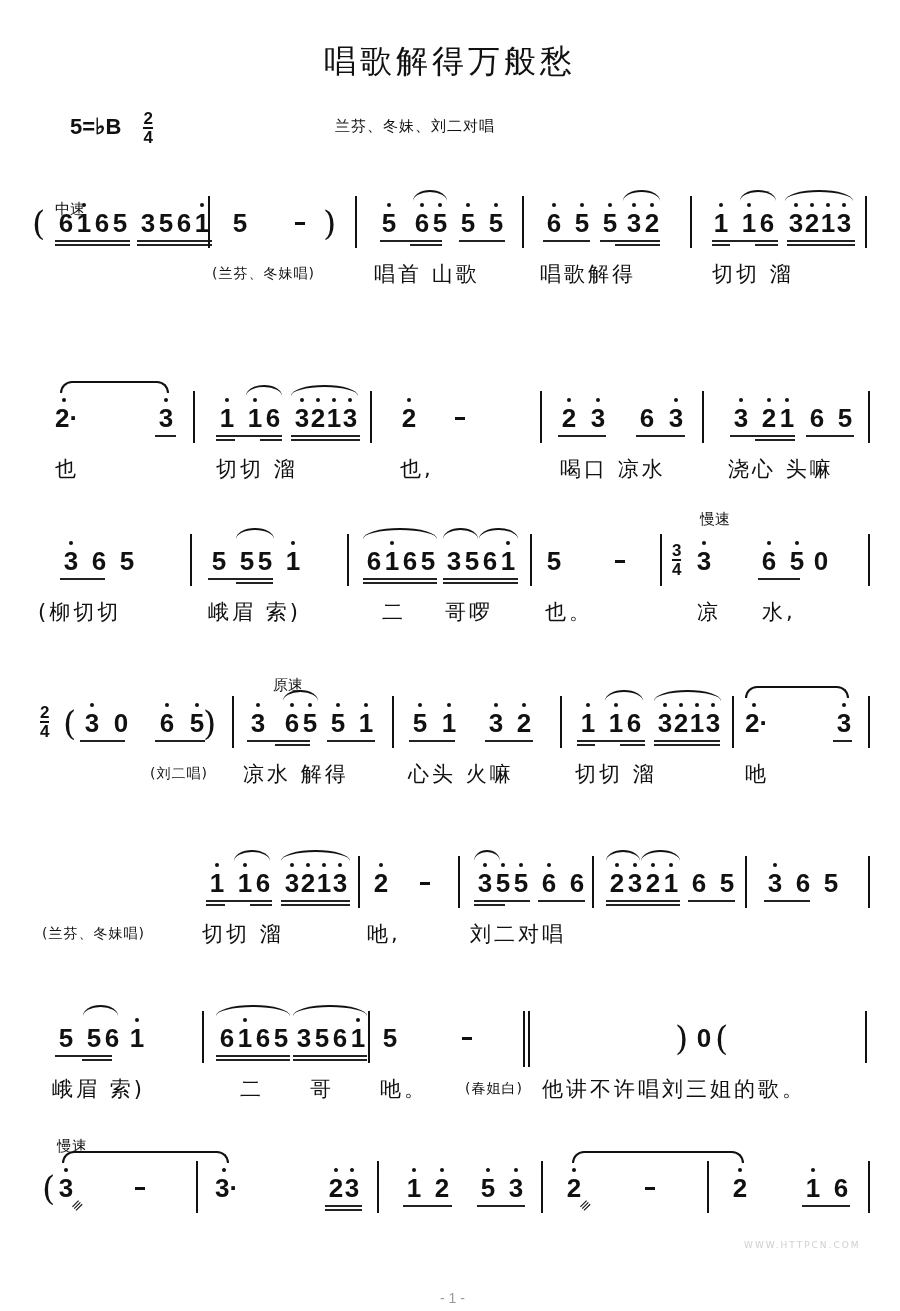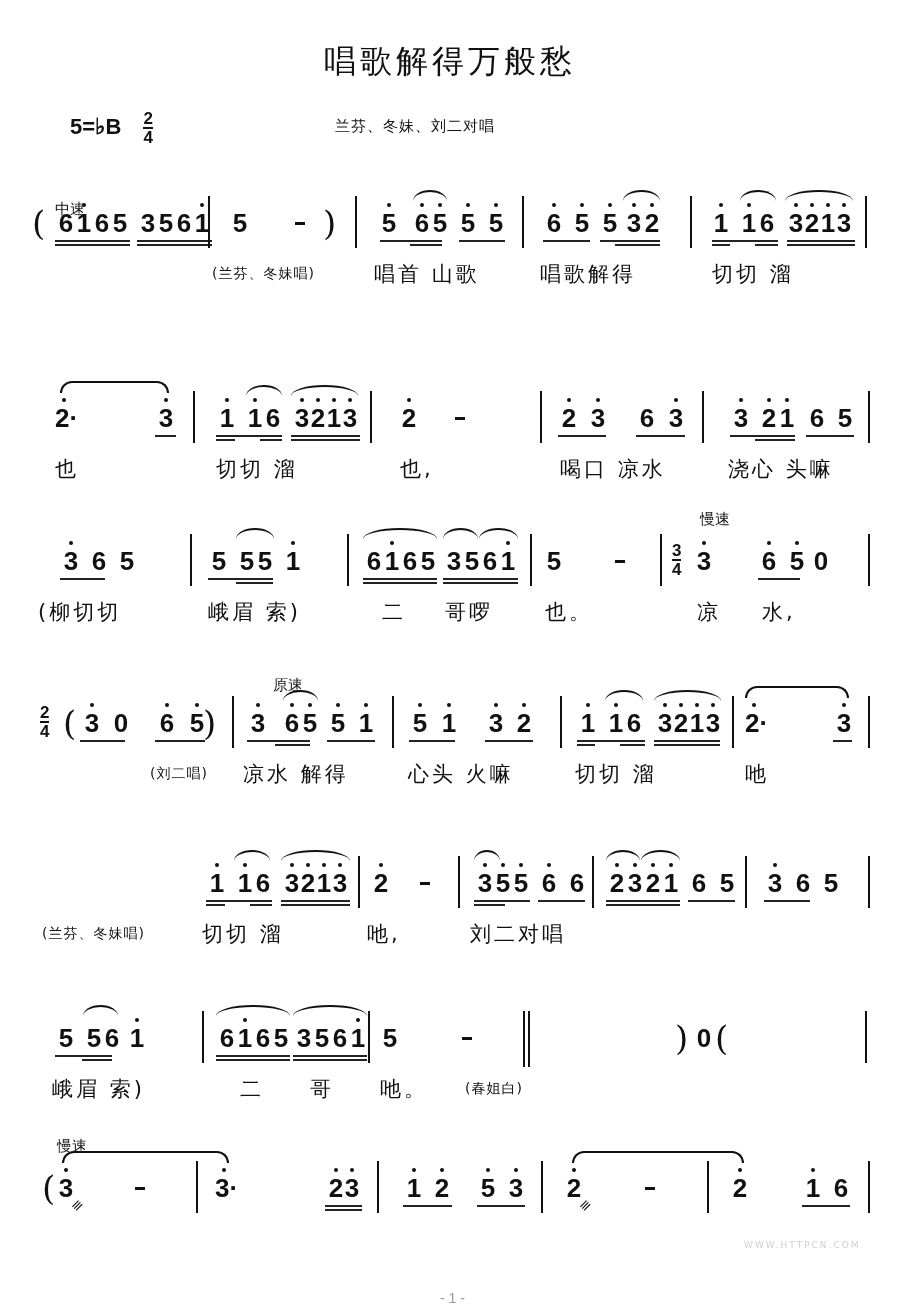--- a/index.html
+++ b/index.html
@@ -427,20 +427,21 @@
       <div class="barline" style="left: 202px; top: 6px; height: 52px;"></div>
       <div class="barline" style="left: 368px; top: 6px; height: 52px;"></div>
       <div class="barline" style="left: 865px; top: 6px; height: 52px;"></div>
       <div class="barline" style="left: 523px; top: 6px; height: 56px;"></div>
       <div class="barline" style="left: 528px; top: 6px; height: 56px;"></div>
       <div class="lyric" style="left: 52px; top: 70px;">峨眉 索)</div>
       <div class="lyric" style="left: 240px; top: 70px;">二</div>
       <div class="lyric" style="left: 310px; top: 70px;">哥</div>
       <div class="lyric" style="left: 380px; top: 70px;">吔。</div>
       <div class="lyric lyric-small" style="left: 465px; top: 75px;">(春姐白)</div>
+      <div class="lyric" style="left: 542px; top: 70px;">他讲不许唱刘三姐的歌。</div>
     </div>
     <div class="row" style="top: 1155px;">
       <div class="abs tempo" style="left: 57px; top: -18px;">慢速</div>
       <div class="paren" style="left: 42px; top: 16px;">(</div>
       <div class="note" style="left: 57px; top: 20px; width: 18px; text-align: center;">3</div>
       <div class="dot-above" style="left: 64px; top: 13px;"></div>
       <div class="tremolo" style="left: 71px; top: 42px;">≡</div>
       <div class="dash" style="left: 135px; top: 32px;"></div>
       <div class="note" style="left: 215px; top: 20px; width: 30px; text-align: left;">3·</div>
       <div class="dot-above" style="left: 222px; top: 13px;"></div>

